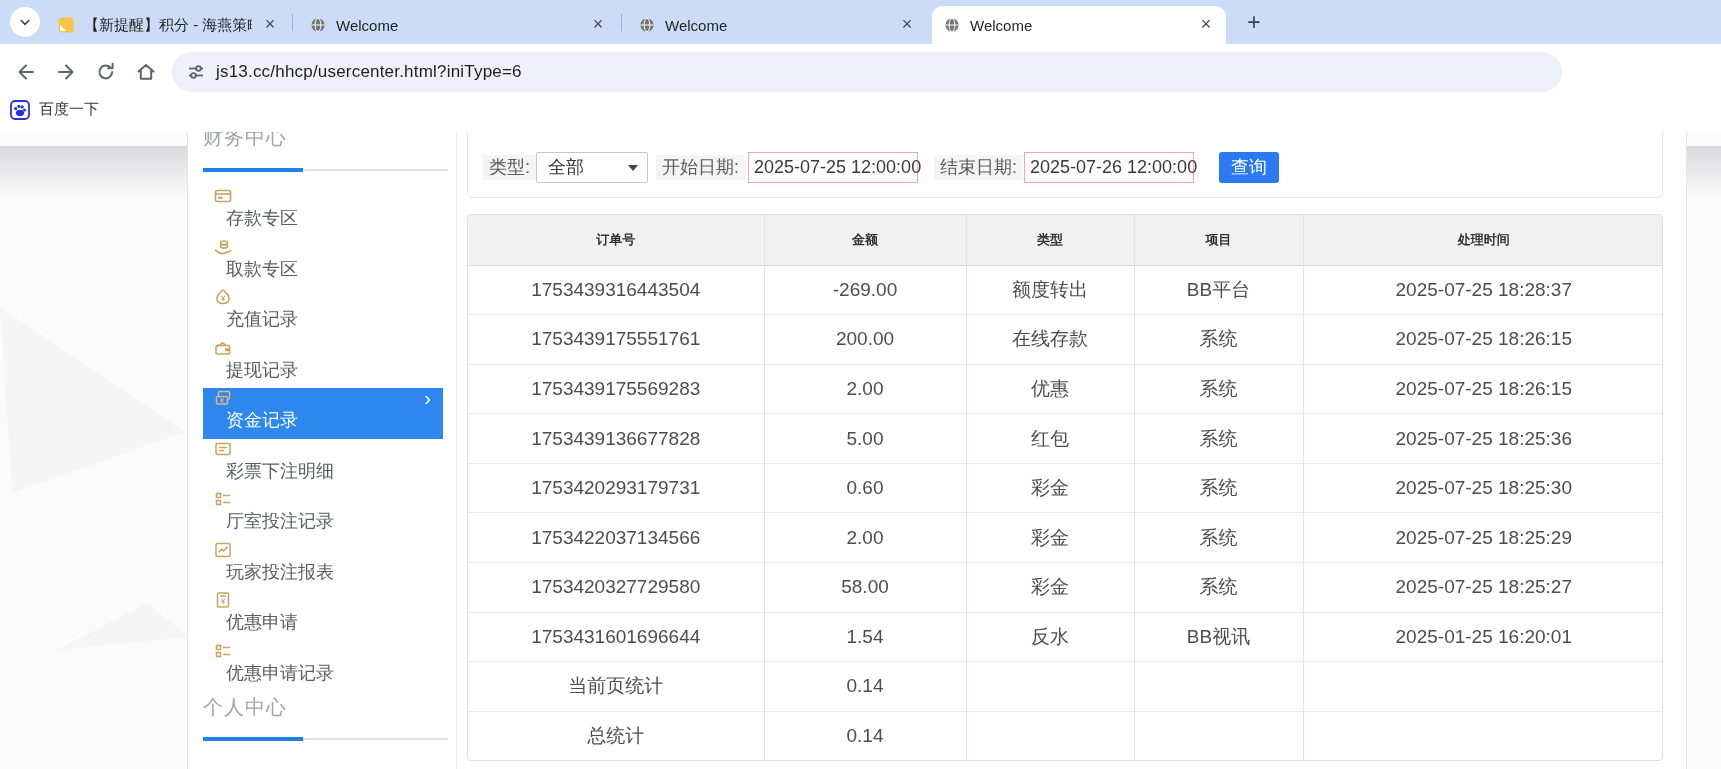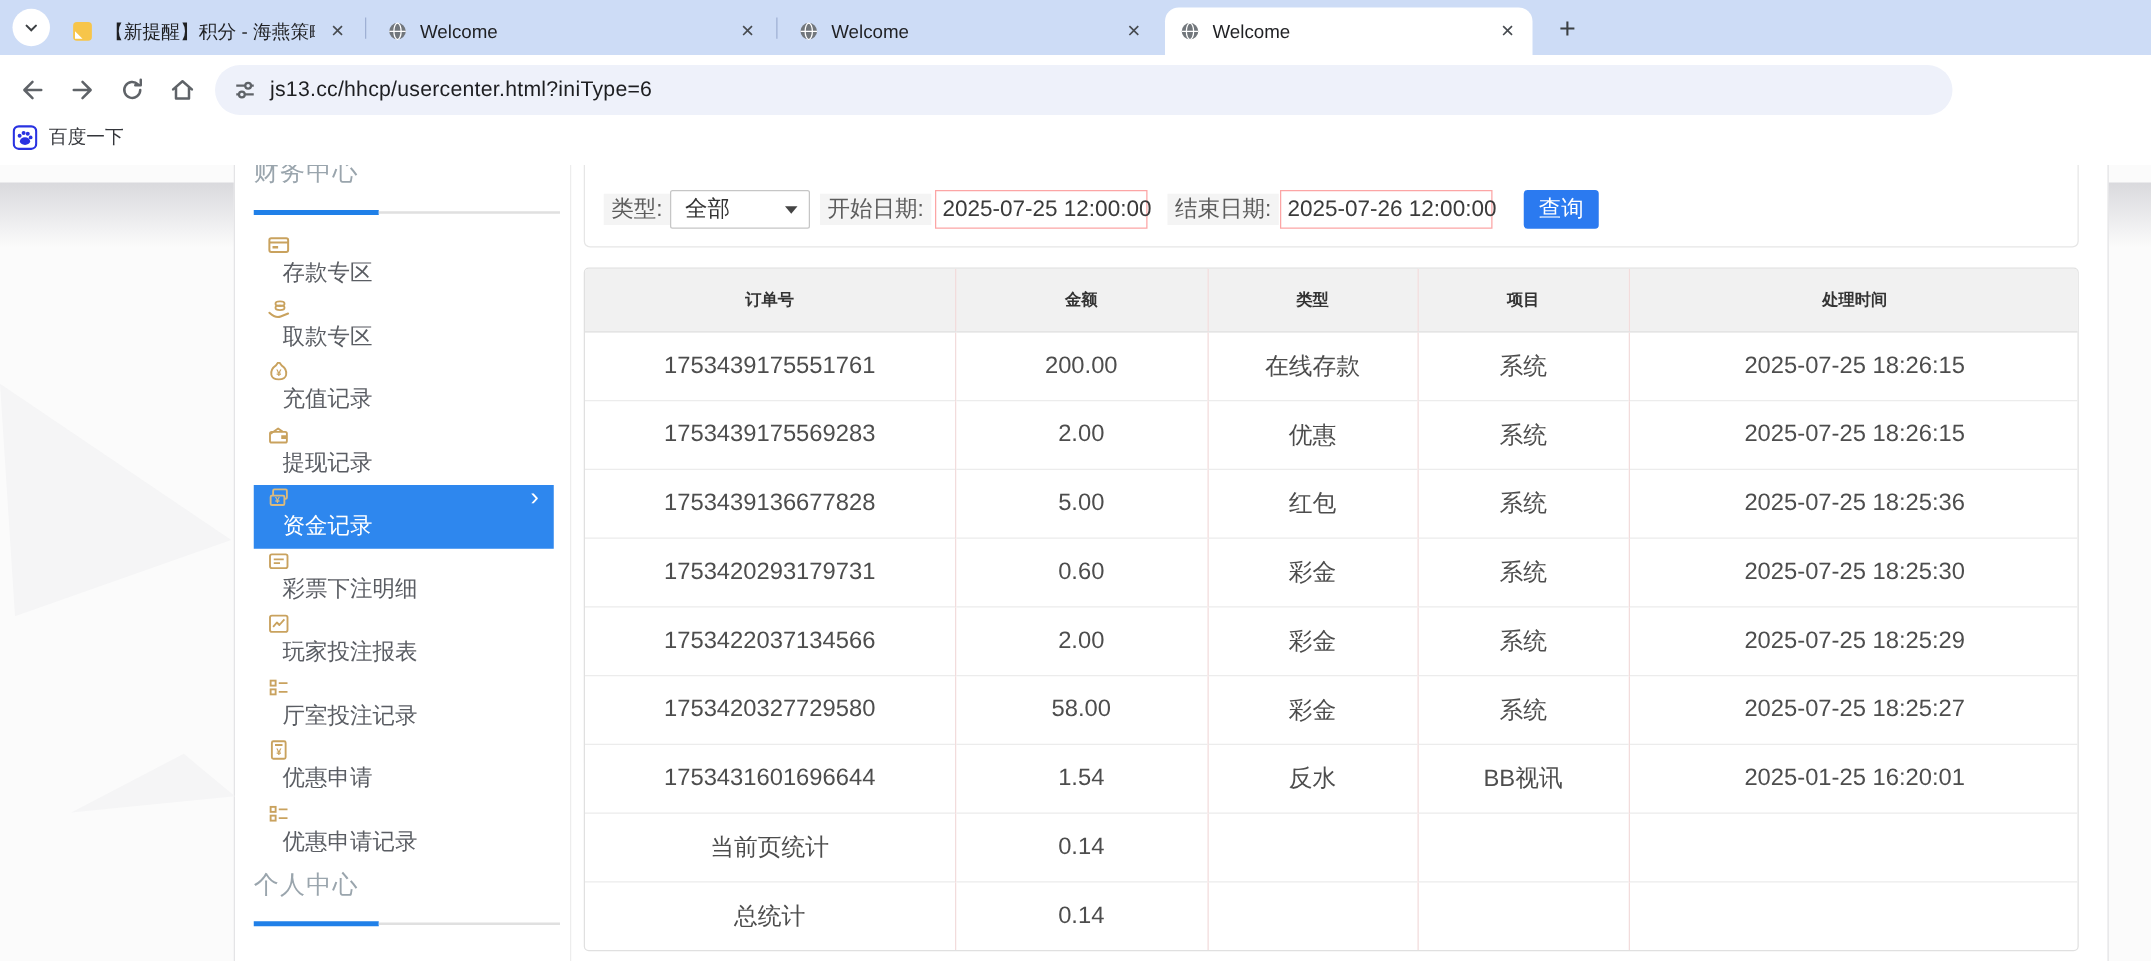--- a/index.html
+++ b/index.html
@@ -255,34 +255,34 @@
           <svg width="20" height="20" viewBox="0 0 20 20">
             <rect x="3" y="4.5" width="14" height="11" rx="1.5" fill="none" stroke="#c9a25e" stroke-width="1.5"></rect>
             <line x1="6" y1="8.5" x2="14" y2="8.5" stroke="#c9a25e" stroke-width="1.5"></line>
             <line x1="6" y1="11.5" x2="11" y2="11.5" stroke="#c9a25e" stroke-width="1.5"></line>
           </svg>
           <span class="mlabel">彩票下注明细</span>
         </div>
 
         <div class="menu-item">
           <svg width="20" height="20" viewBox="0 0 20 20">
-            <rect x="3" y="3.5" width="14" height="13" rx="1.5" fill="none" stroke="#c9a25e" stroke-width="1.5"></rect>
-            <polyline points="5.5,12.5 8.5,9 10.5,11 14.5,6.5" fill="none" stroke="#c9a25e" stroke-width="1.5" stroke-linejoin="round"></polyline>
-          </svg>
-          <span class="mlabel">玩家投注报表</span>
-        </div>
-
-        <div class="menu-item">
-          <svg width="20" height="20" viewBox="0 0 20 20">
             <rect x="3.5" y="4.5" width="4" height="4" fill="none" stroke="#c9a25e" stroke-width="1.5"></rect>
             <line x1="10" y1="6.5" x2="17" y2="6.5" stroke="#c9a25e" stroke-width="1.5"></line>
             <rect x="3.5" y="11.5" width="4" height="4" fill="none" stroke="#c9a25e" stroke-width="1.5"></rect>
             <line x1="10" y1="13.5" x2="17" y2="13.5" stroke="#c9a25e" stroke-width="1.5"></line>
           </svg>
           <span class="mlabel">厅室投注记录</span>
+        </div>
+
+        <div class="menu-item">
+          <svg width="20" height="20" viewBox="0 0 20 20">
+            <rect x="3" y="3.5" width="14" height="13" rx="1.5" fill="none" stroke="#c9a25e" stroke-width="1.5"></rect>
+            <polyline points="5.5,12.5 8.5,9 10.5,11 14.5,6.5" fill="none" stroke="#c9a25e" stroke-width="1.5" stroke-linejoin="round"></polyline>
+          </svg>
+          <span class="mlabel">玩家投注报表</span>
         </div>
 
         <div class="menu-item">
           <svg width="20" height="20" viewBox="0 0 20 20">
             <rect x="4.5" y="3" width="11" height="14" rx="1.2" fill="none" stroke="#c9a25e" stroke-width="1.5"></rect>
             <line x1="7" y1="6" x2="13" y2="6" stroke="#c9a25e" stroke-width="1.5"></line>
             <text x="10" y="14" font-size="7.5" fill="#c9a25e" text-anchor="middle" font-weight="bold">¥</text>
           </svg>
           <span class="mlabel">优惠申请</span>
         </div>
@@ -329,20 +329,27 @@
           <tr>
             <th>订单号</th>
             <th>金额</th>
             <th>类型</th>
             <th>项目</th>
             <th>处理时间</th>
           </tr>
         </thead>
         <tbody>
           <tr>
+            <td>1753439316443504</td>
+            <td>-269.00</td>
+            <td>额度转出</td>
+            <td>BB平台</td>
+            <td>2025-07-25 18:28:37</td>
+          </tr>
+          <tr>
             <td>1753439175551761</td>
             <td>200.00</td>
             <td>在线存款</td>
             <td>系统</td>
             <td>2025-07-25 18:26:15</td>
           </tr>
           <tr>
             <td>1753439175569283</td>
             <td>2.00</td>
             <td>优惠</td>

